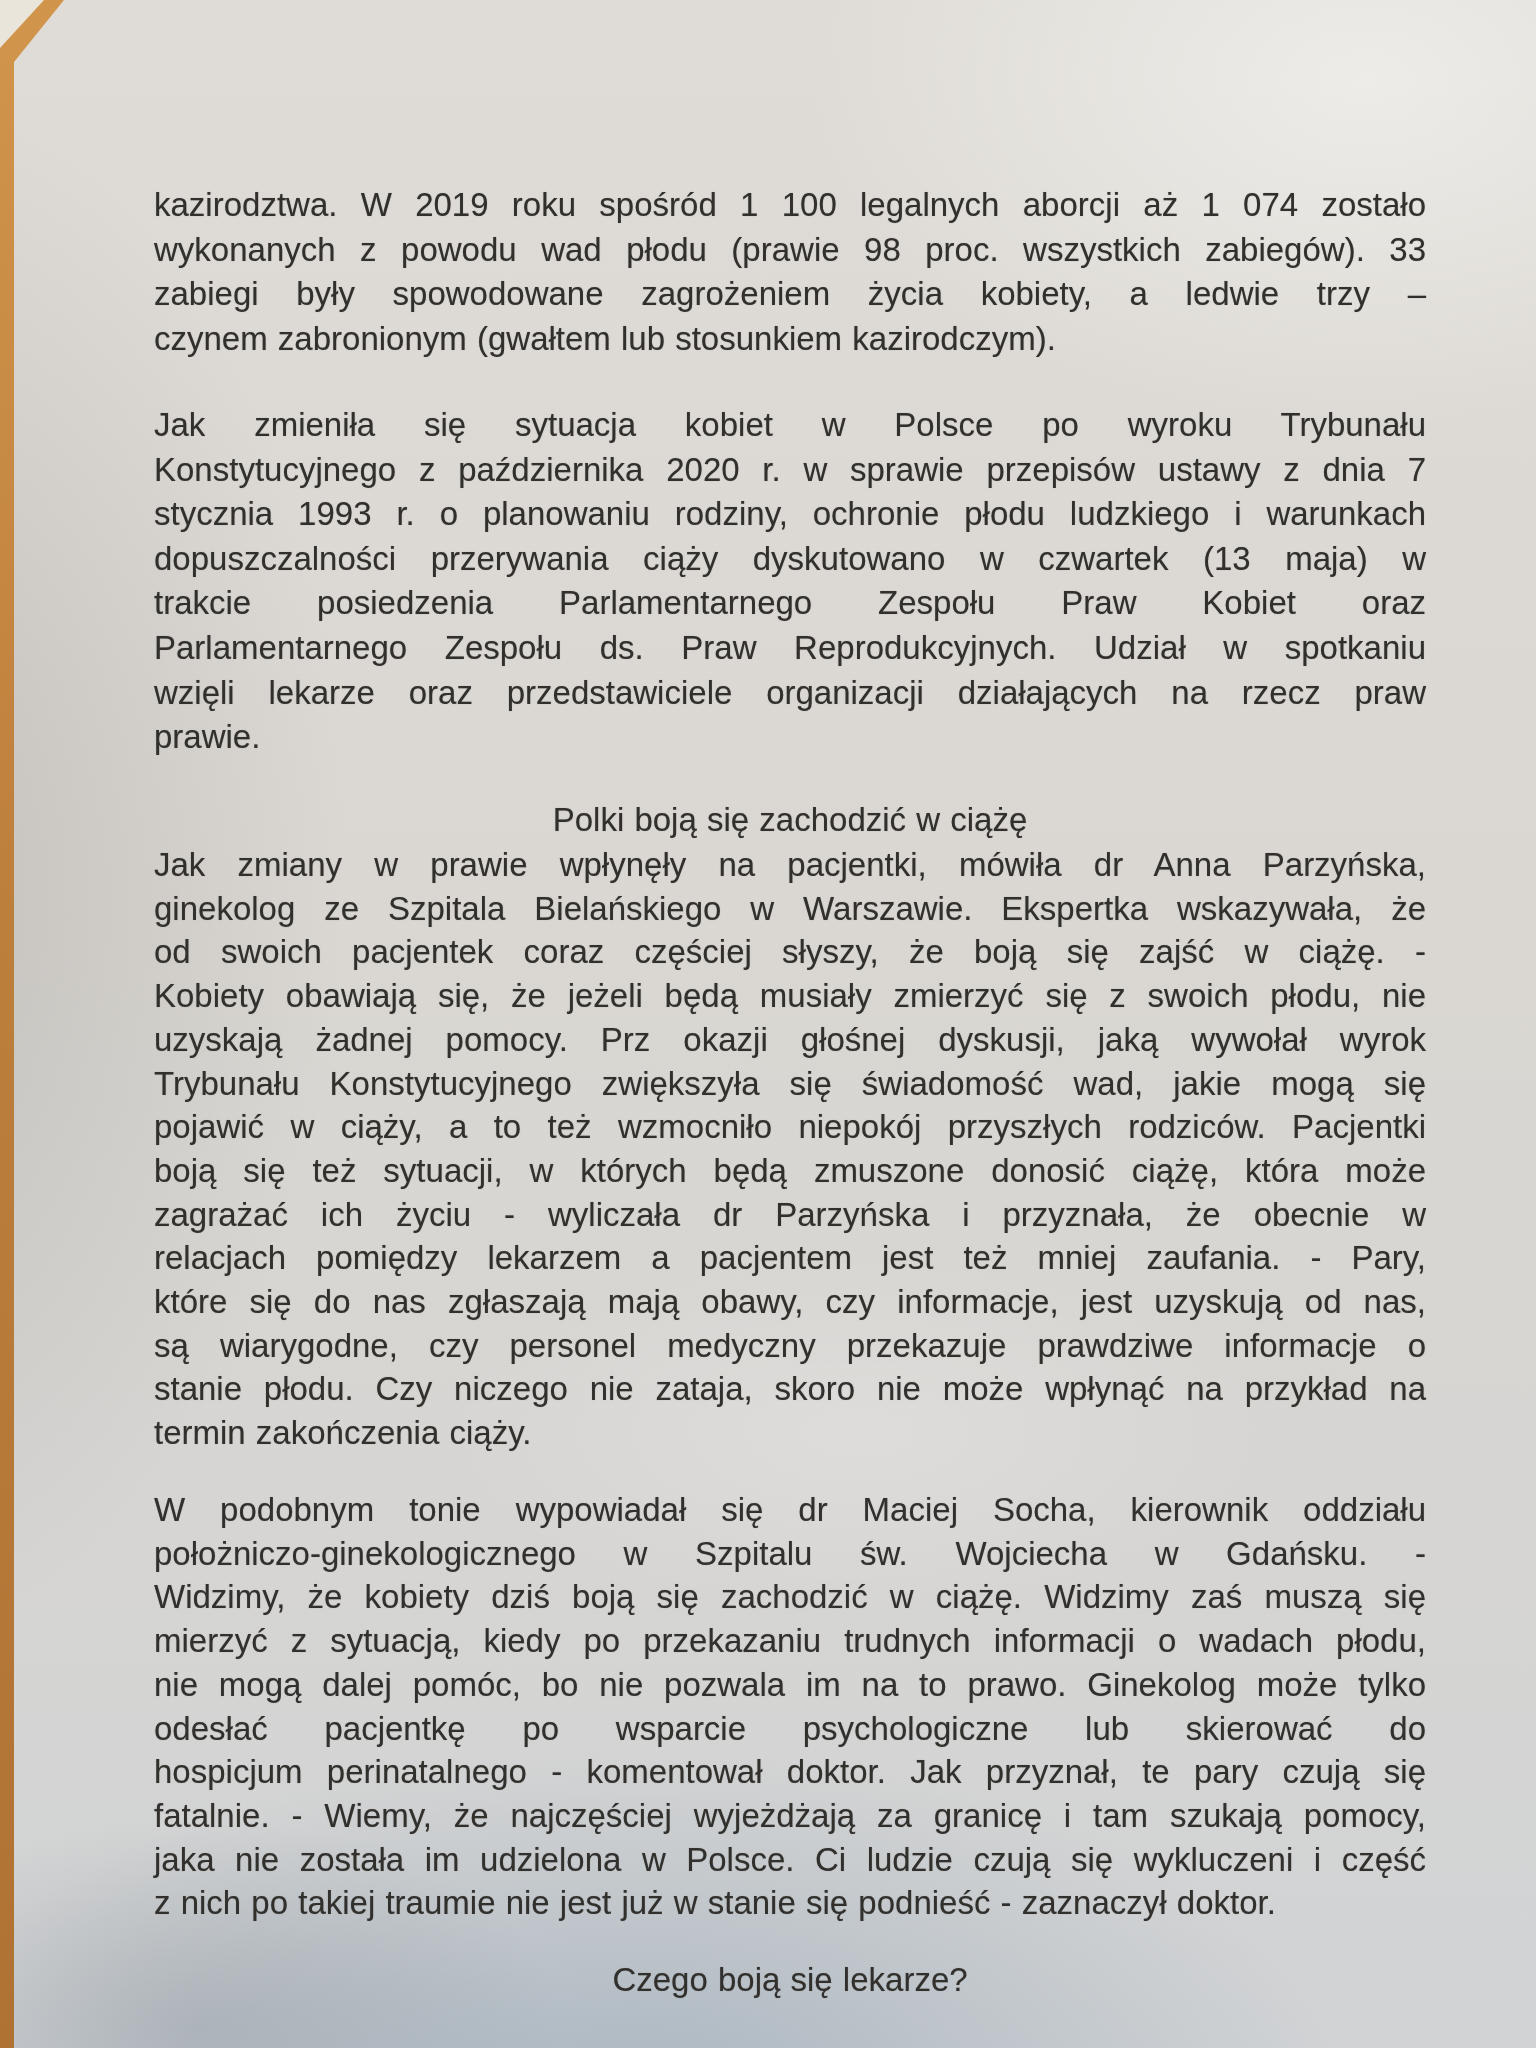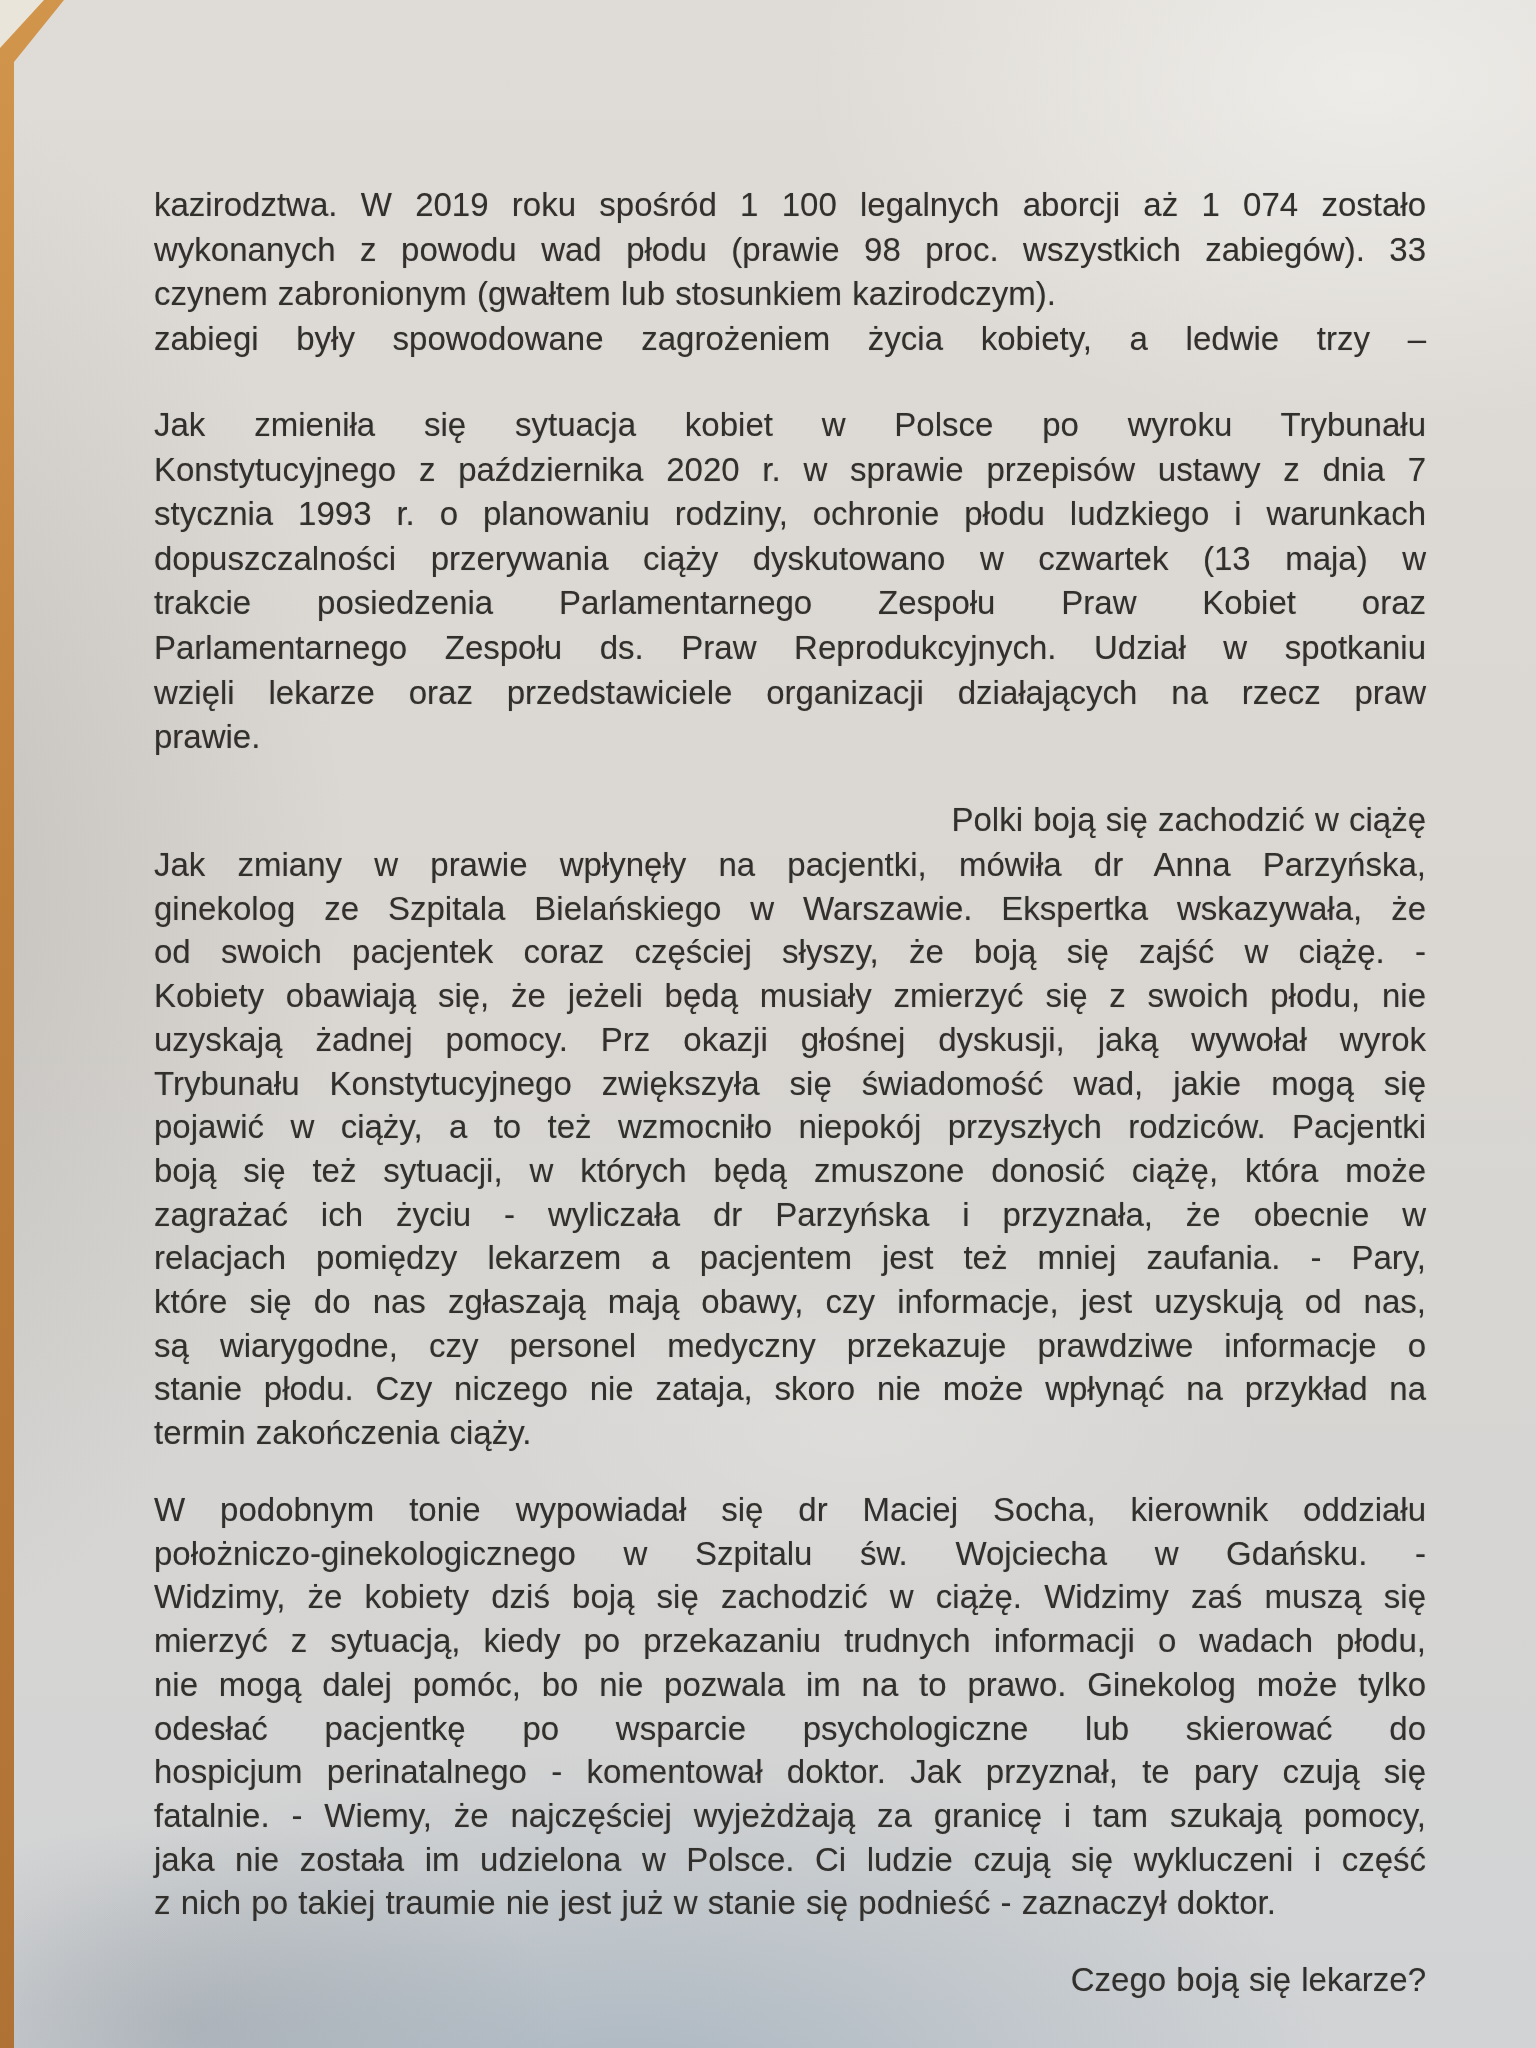--- a/index.html
+++ b/index.html
@@ -24,39 +24,39 @@
            radial-gradient(800px 500px at 88% 4%, rgba(250,249,246,.55), rgba(250,249,246,0) 70%),
            radial-gradient(600px 260px at 55% 70%, rgba(255,255,255,.18), rgba(255,255,255,0) 70%),
            linear-gradient(180deg,#dfdcd7 0%,#dad7d2 45%,#d6d5d3 75%,#d1d3d5 100%);}
 
   .textcol{position:absolute;inset:0;color:#32302d;
            text-shadow:0 0 1px rgba(50,48,45,.35);}
 
   .para,.heading{position:absolute;left:140px;width:1272px;
            font-size:33px;line-height:44.6px;word-spacing:1px;}
   .lh2{line-height:43.7px;}
-  .heading{text-align:right;}
+  .heading{text-align:center;}
 
   .line{text-align:justify;text-align-last:justify;}
   .line.last{text-align-last:left;}
 </style>
 </head>
 <body>
 
 <div class="photo">
   <div class="under-sheet"></div>
 
   <div class="paper">
     <div class="textcol">
 
       <div class="para" style="top:183px">
           <div class="line">kazirodztwa. W 2019 roku spośród 1 100 legalnych aborcji aż 1 074 zostało</div>
           <div class="line">wykonanych z powodu wad płodu (prawie 98 proc. wszystkich zabiegów). 33</div>
+          <div class="line">zabiegi były spowodowane zagrożeniem życia kobiety, a ledwie trzy –</div>
           <div class="line last">czynem zabronionym (gwałtem lub stosunkiem kazirodczym).</div>
-          <div class="line">zabiegi były spowodowane zagrożeniem życia kobiety, a ledwie trzy –</div>
         </div>
 
       <div class="para" style="top:403px">
           <div class="line">Jak zmieniła się sytuacja kobiet w Polsce po wyroku Trybunału</div>
           <div class="line">Konstytucyjnego z października 2020 r. w sprawie przepisów ustawy z dnia 7</div>
           <div class="line">stycznia 1993 r. o planowaniu rodziny, ochronie płodu ludzkiego i warunkach</div>
           <div class="line">dopuszczalności przerywania ciąży dyskutowano w czwartek (13 maja) w</div>
           <div class="line">trakcie posiedzenia Parlamentarnego Zespołu Praw Kobiet oraz</div>
           <div class="line">Parlamentarnego Zespołu ds. Praw Reprodukcyjnych. Udział w spotkaniu</div>
           <div class="line">wzięli lekarze oraz przedstawiciele organizacji działających na rzecz praw</div>

